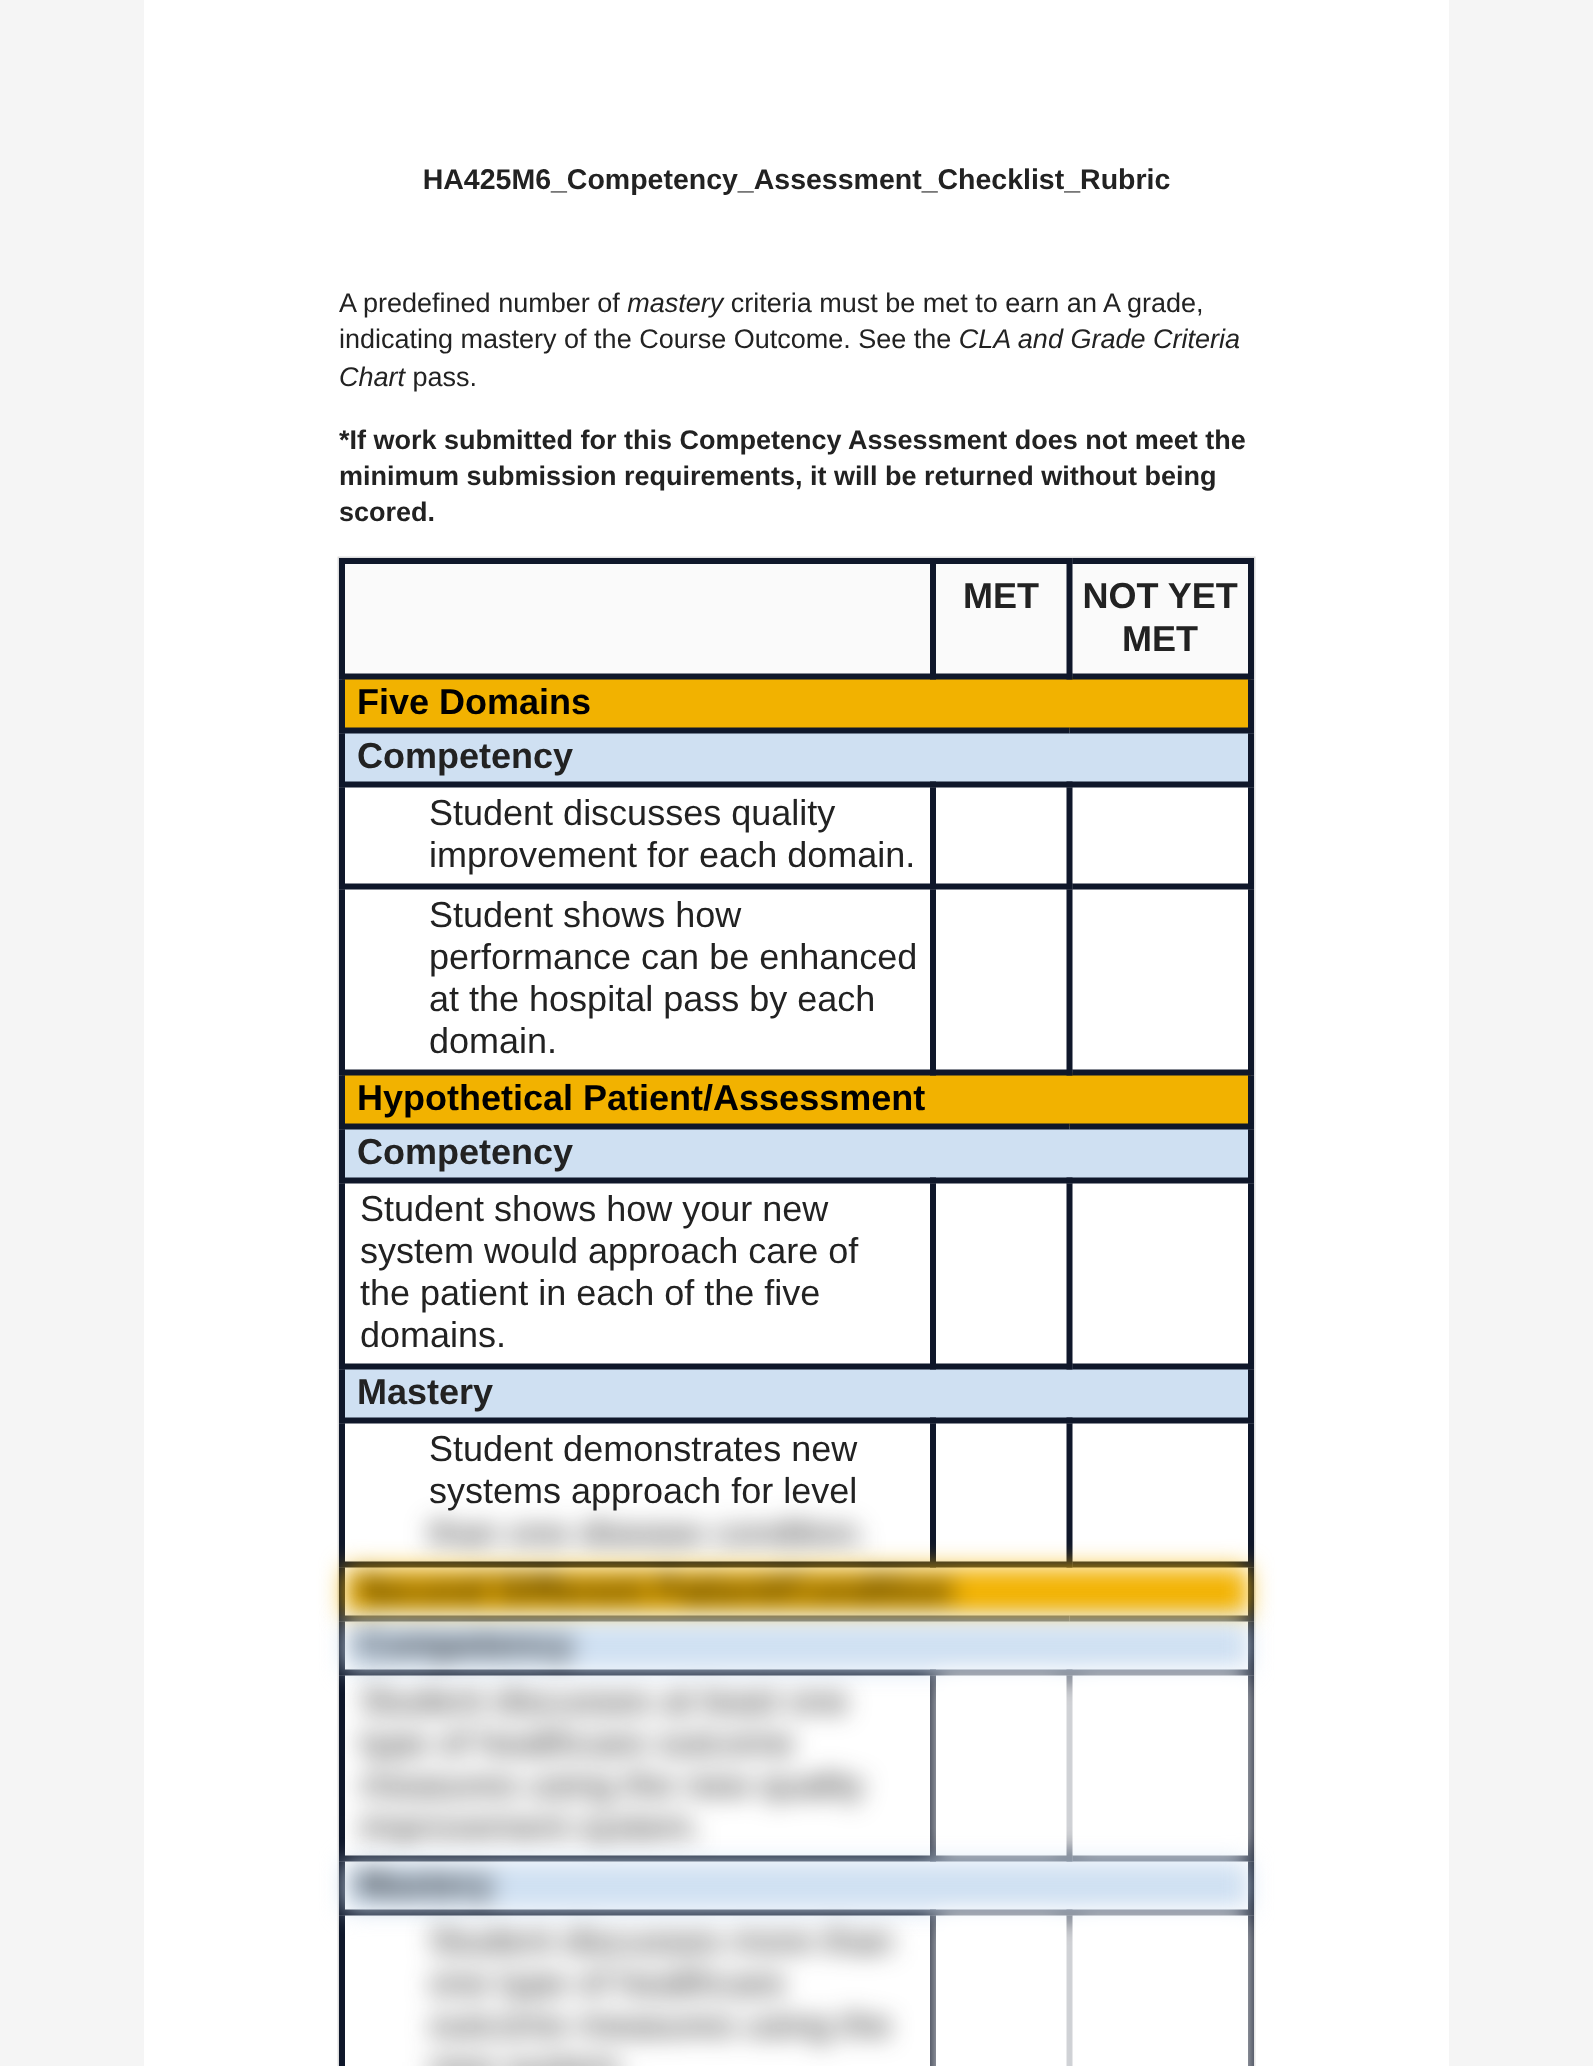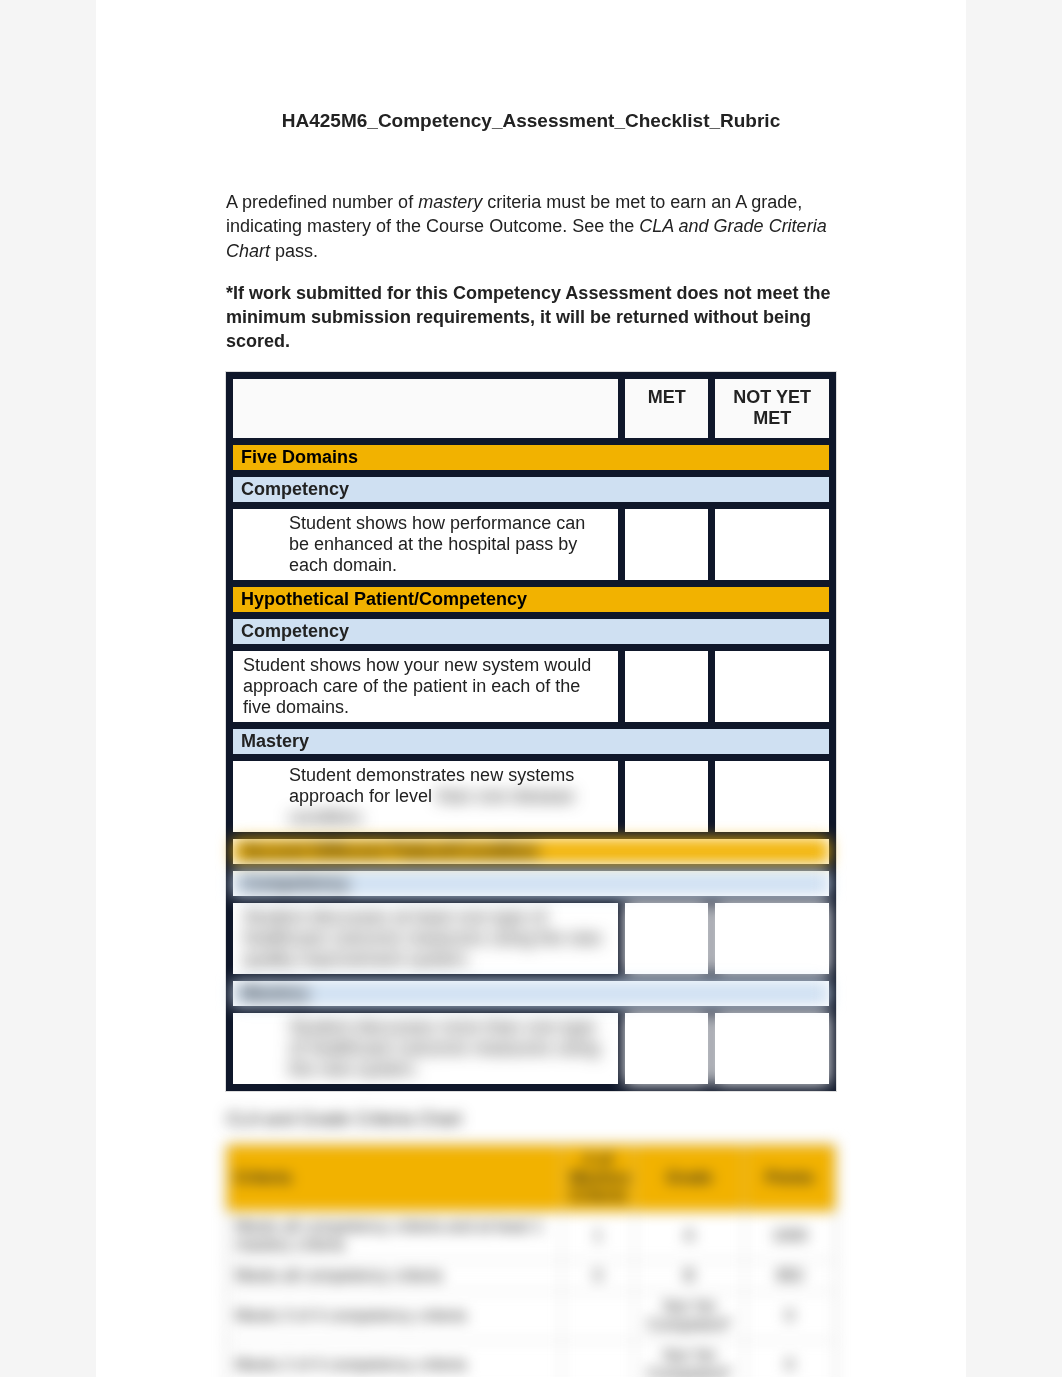--- a/index.html
+++ b/index.html
@@ -36,22 +36,22 @@
     margin: 0 0 14px 0;
   }
 
   table.rubric {
     width: 100%;
     border-collapse: collapse;
     table-layout: fixed;
     box-shadow: 0 0 0 1px #ddd;
   }
   table.rubric th, table.rubric td {
-    border: 7px solid #0f172a;
-    font-size: 18px;
+    border: 4px solid #0f172a;
+    font-size: 24px;
     vertical-align: top;
   }
   table.rubric thead th {
     background: #fafafa;
     font-weight: 700;
     text-align: center;
     padding: 8px 4px;
     line-height: 1.2;
   }
   table.rubric thead th:first-child {
@@ -162,27 +162,34 @@
     </thead>
     <tbody id="rubric-body">
     <tr class="section-row ">
           <td colspan="3" class="red">Five Domains</td>
         </tr>
         <tr class="band-row ">
           <td colspan="3">Competency</td>
         </tr>
         <tr class="content-row ">
           <td class="criteria">
+            <span class="indent">Student discusses quality improvement for each domain.</span>
+          </td>
+          <td class="empty"></td>
+          <td class="empty"></td>
+        </tr>
+        <tr class="content-row ">
+          <td class="criteria">
             <span class="indent">Student shows how performance can be enhanced at the hospital pass by each domain.</span>
           </td>
           <td class="empty"></td>
           <td class="empty"></td>
         </tr>
         <tr class="section-row ">
-          <td colspan="3" class="red">Hypothetical Patient/Competency</td>
+          <td colspan="3" class="red">Hypothetical Patient/Assessment</td>
         </tr>
         <tr class="band-row ">
           <td colspan="3">Competency</td>
         </tr>
         <tr class="content-row ">
           <td class="criteria">
             <span class="noindent">Student shows how your new system would approach care of the patient in each of the five domains.</span>
           </td>
           <td class="empty"></td>
           <td class="empty"></td>

